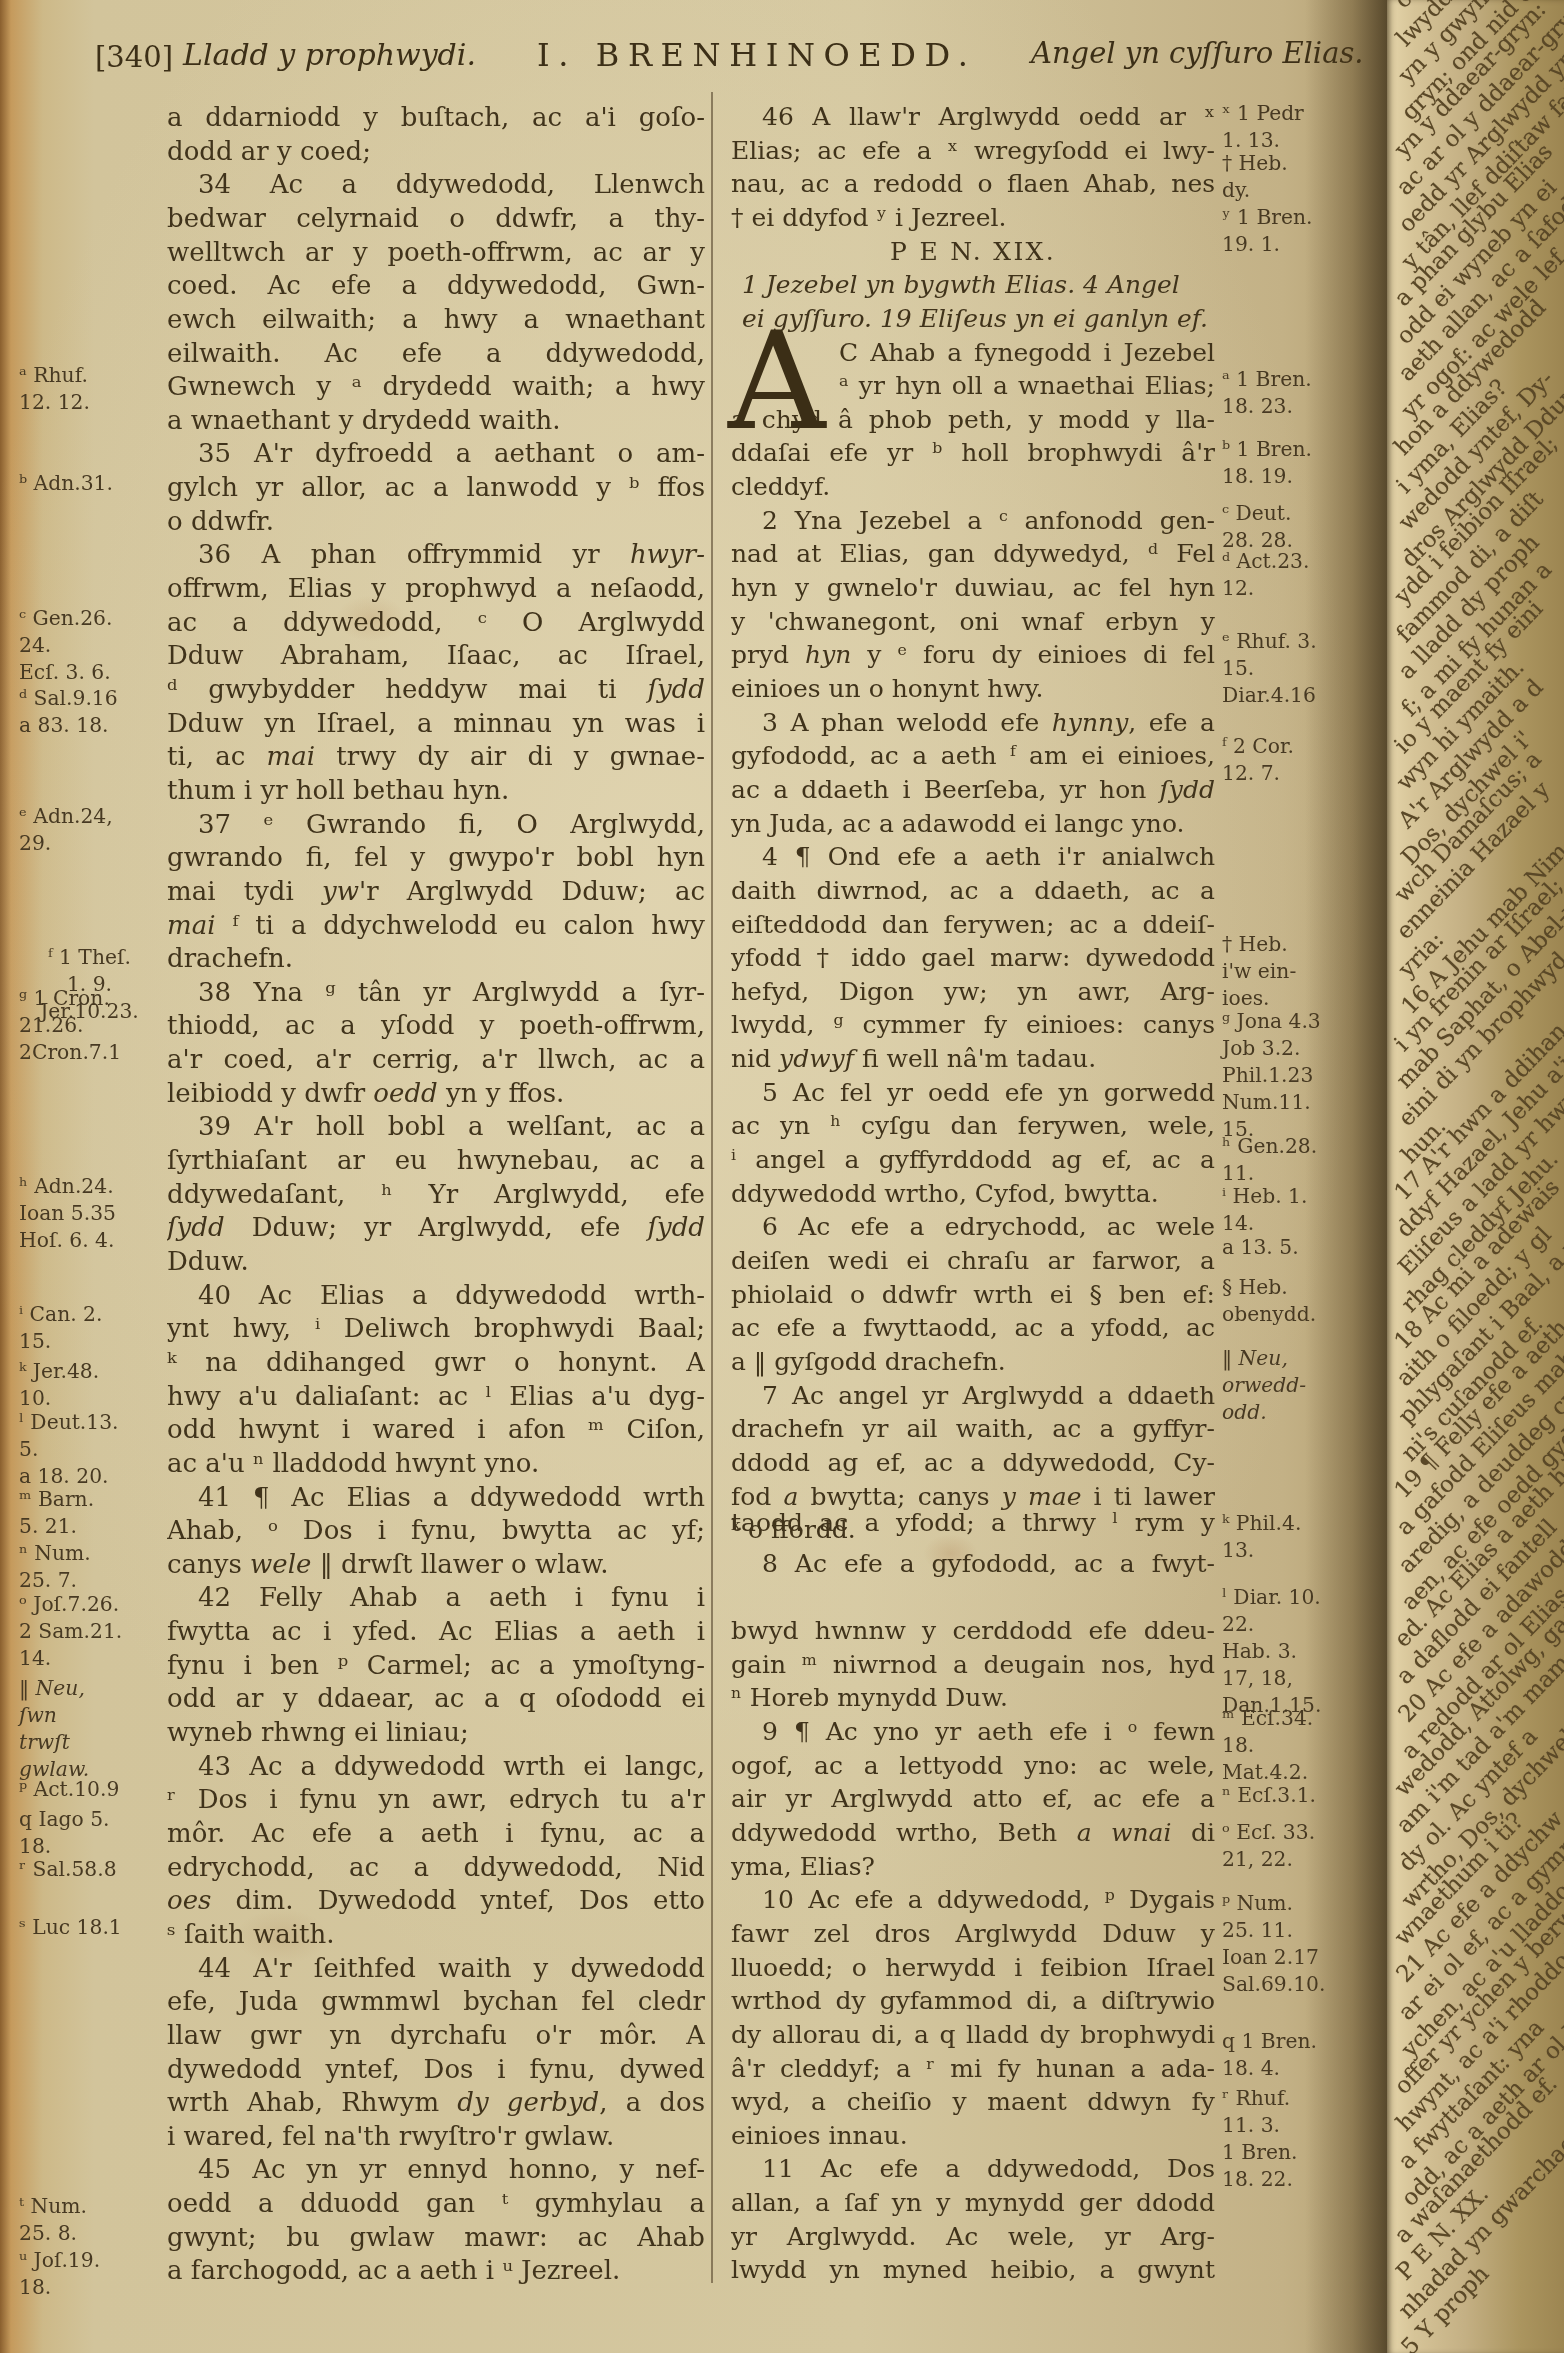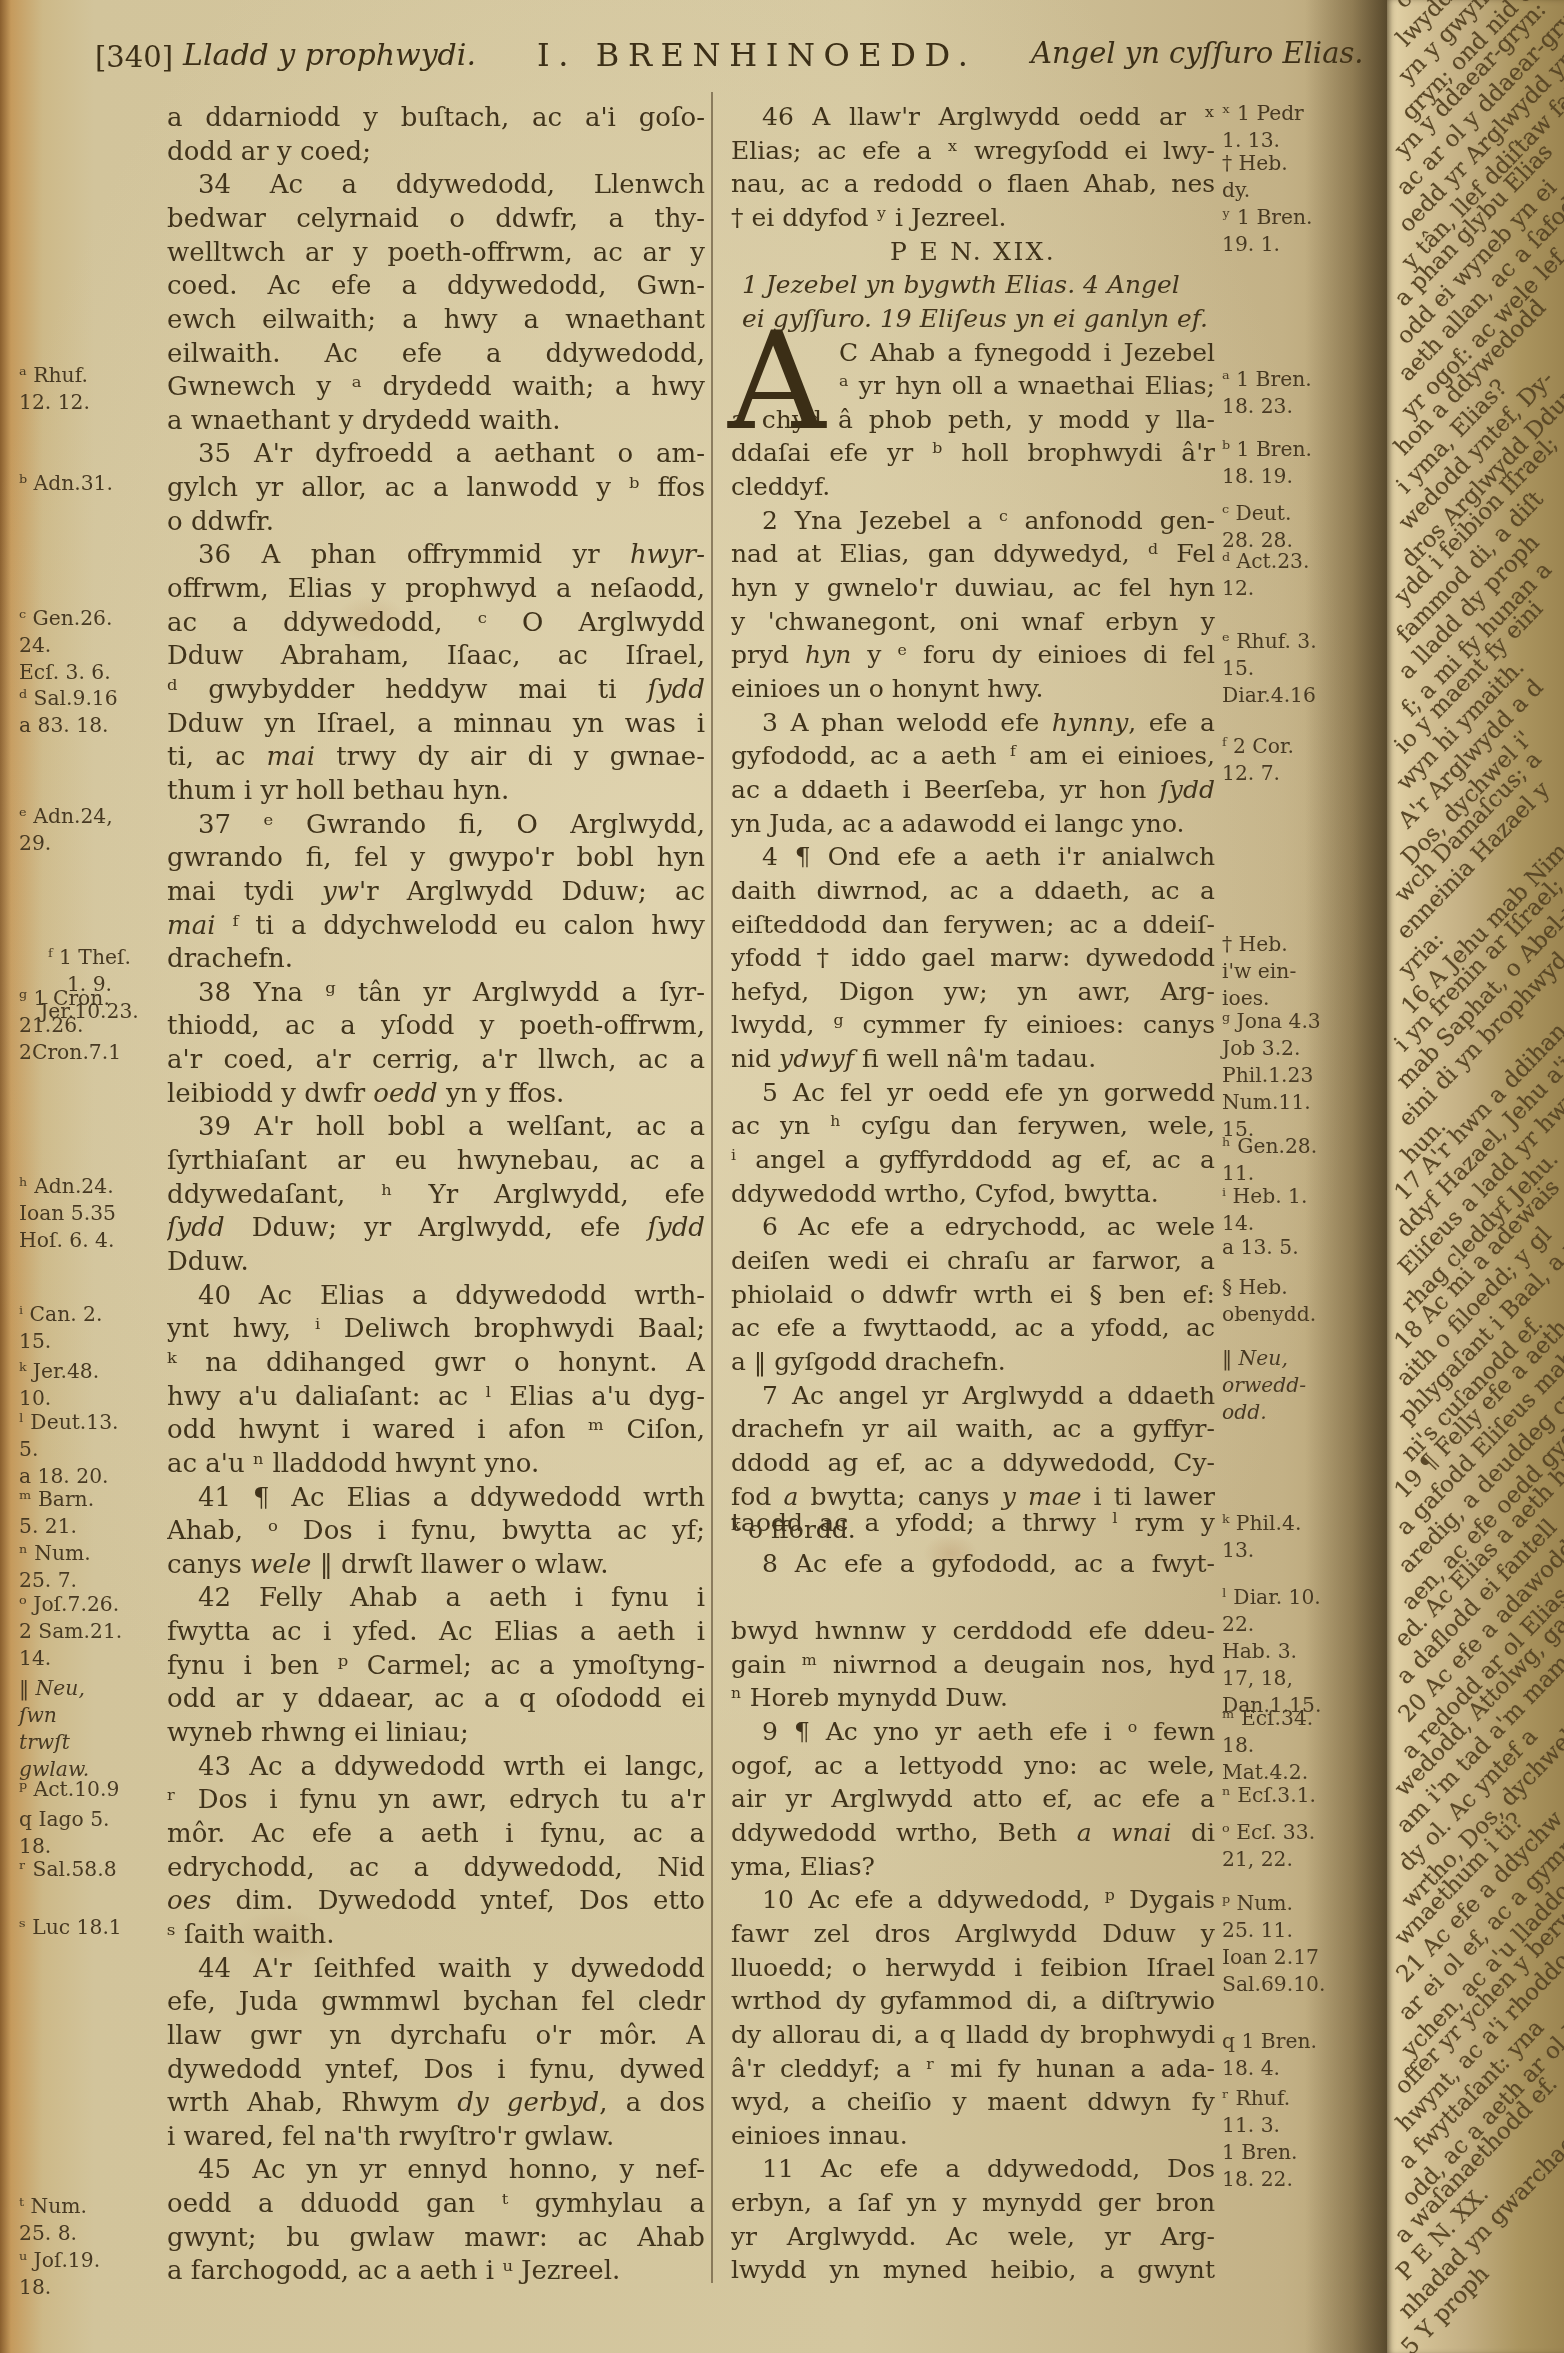--- a/index.html
+++ b/index.html
@@ -305,21 +305,21 @@
       <div class="tline flush" style="top: 1750px;">yma, Elias?</div>
       <div class="tline vindent" style="top: 1783px;">10 Ac efe a ddywedodd, ᵖ Dygais</div>
       <div class="tline" style="top: 1817px;">fawr zel dros Arglwydd Dduw y</div>
       <div class="tline" style="top: 1851px;">lluoedd; o herwydd i feibion Iſrael</div>
       <div class="tline" style="top: 1884px;">wrthod dy gyfammod di, a diſtrywio</div>
       <div class="tline" style="top: 1918px;">dy allorau di, a q lladd dy brophwydi</div>
       <div class="tline" style="top: 1952px;">â'r cleddyf; a ʳ mi fy hunan a ada-</div>
       <div class="tline" style="top: 1985px;">wyd, a cheiſio y maent ddwyn fy</div>
       <div class="tline flush" style="top: 2019px;">einioes innau.</div>
       <div class="tline vindent" style="top: 2052px;">11 Ac efe a ddywedodd, Dos</div>
-      <div class="tline" style="top: 2086px;">erbyn, a ſaf yn y mynydd ger bron</div>
+      <div class="tline" style="top: 2086px;">allan, a ſaf yn y mynydd ger ddodd</div>
       <div class="tline" style="top: 2120px;">yr Arglwydd.  Ac wele, yr Arg-</div>
       <div class="tline" style="top: 2153px;">lwydd yn myned heibio, a gwynt</div>
       <div class="dropcap" style="top: 228px;">A</div>
     </div>
   <div id="right-notes" class="notes-col">
       <div class="note-block" style="top: 0px;">
         <div class="note-line">ˣ 1 Pedr</div>
         <div class="note-line">1. 13.</div>
       </div>
       <div class="note-block" style="top: 50px;">

